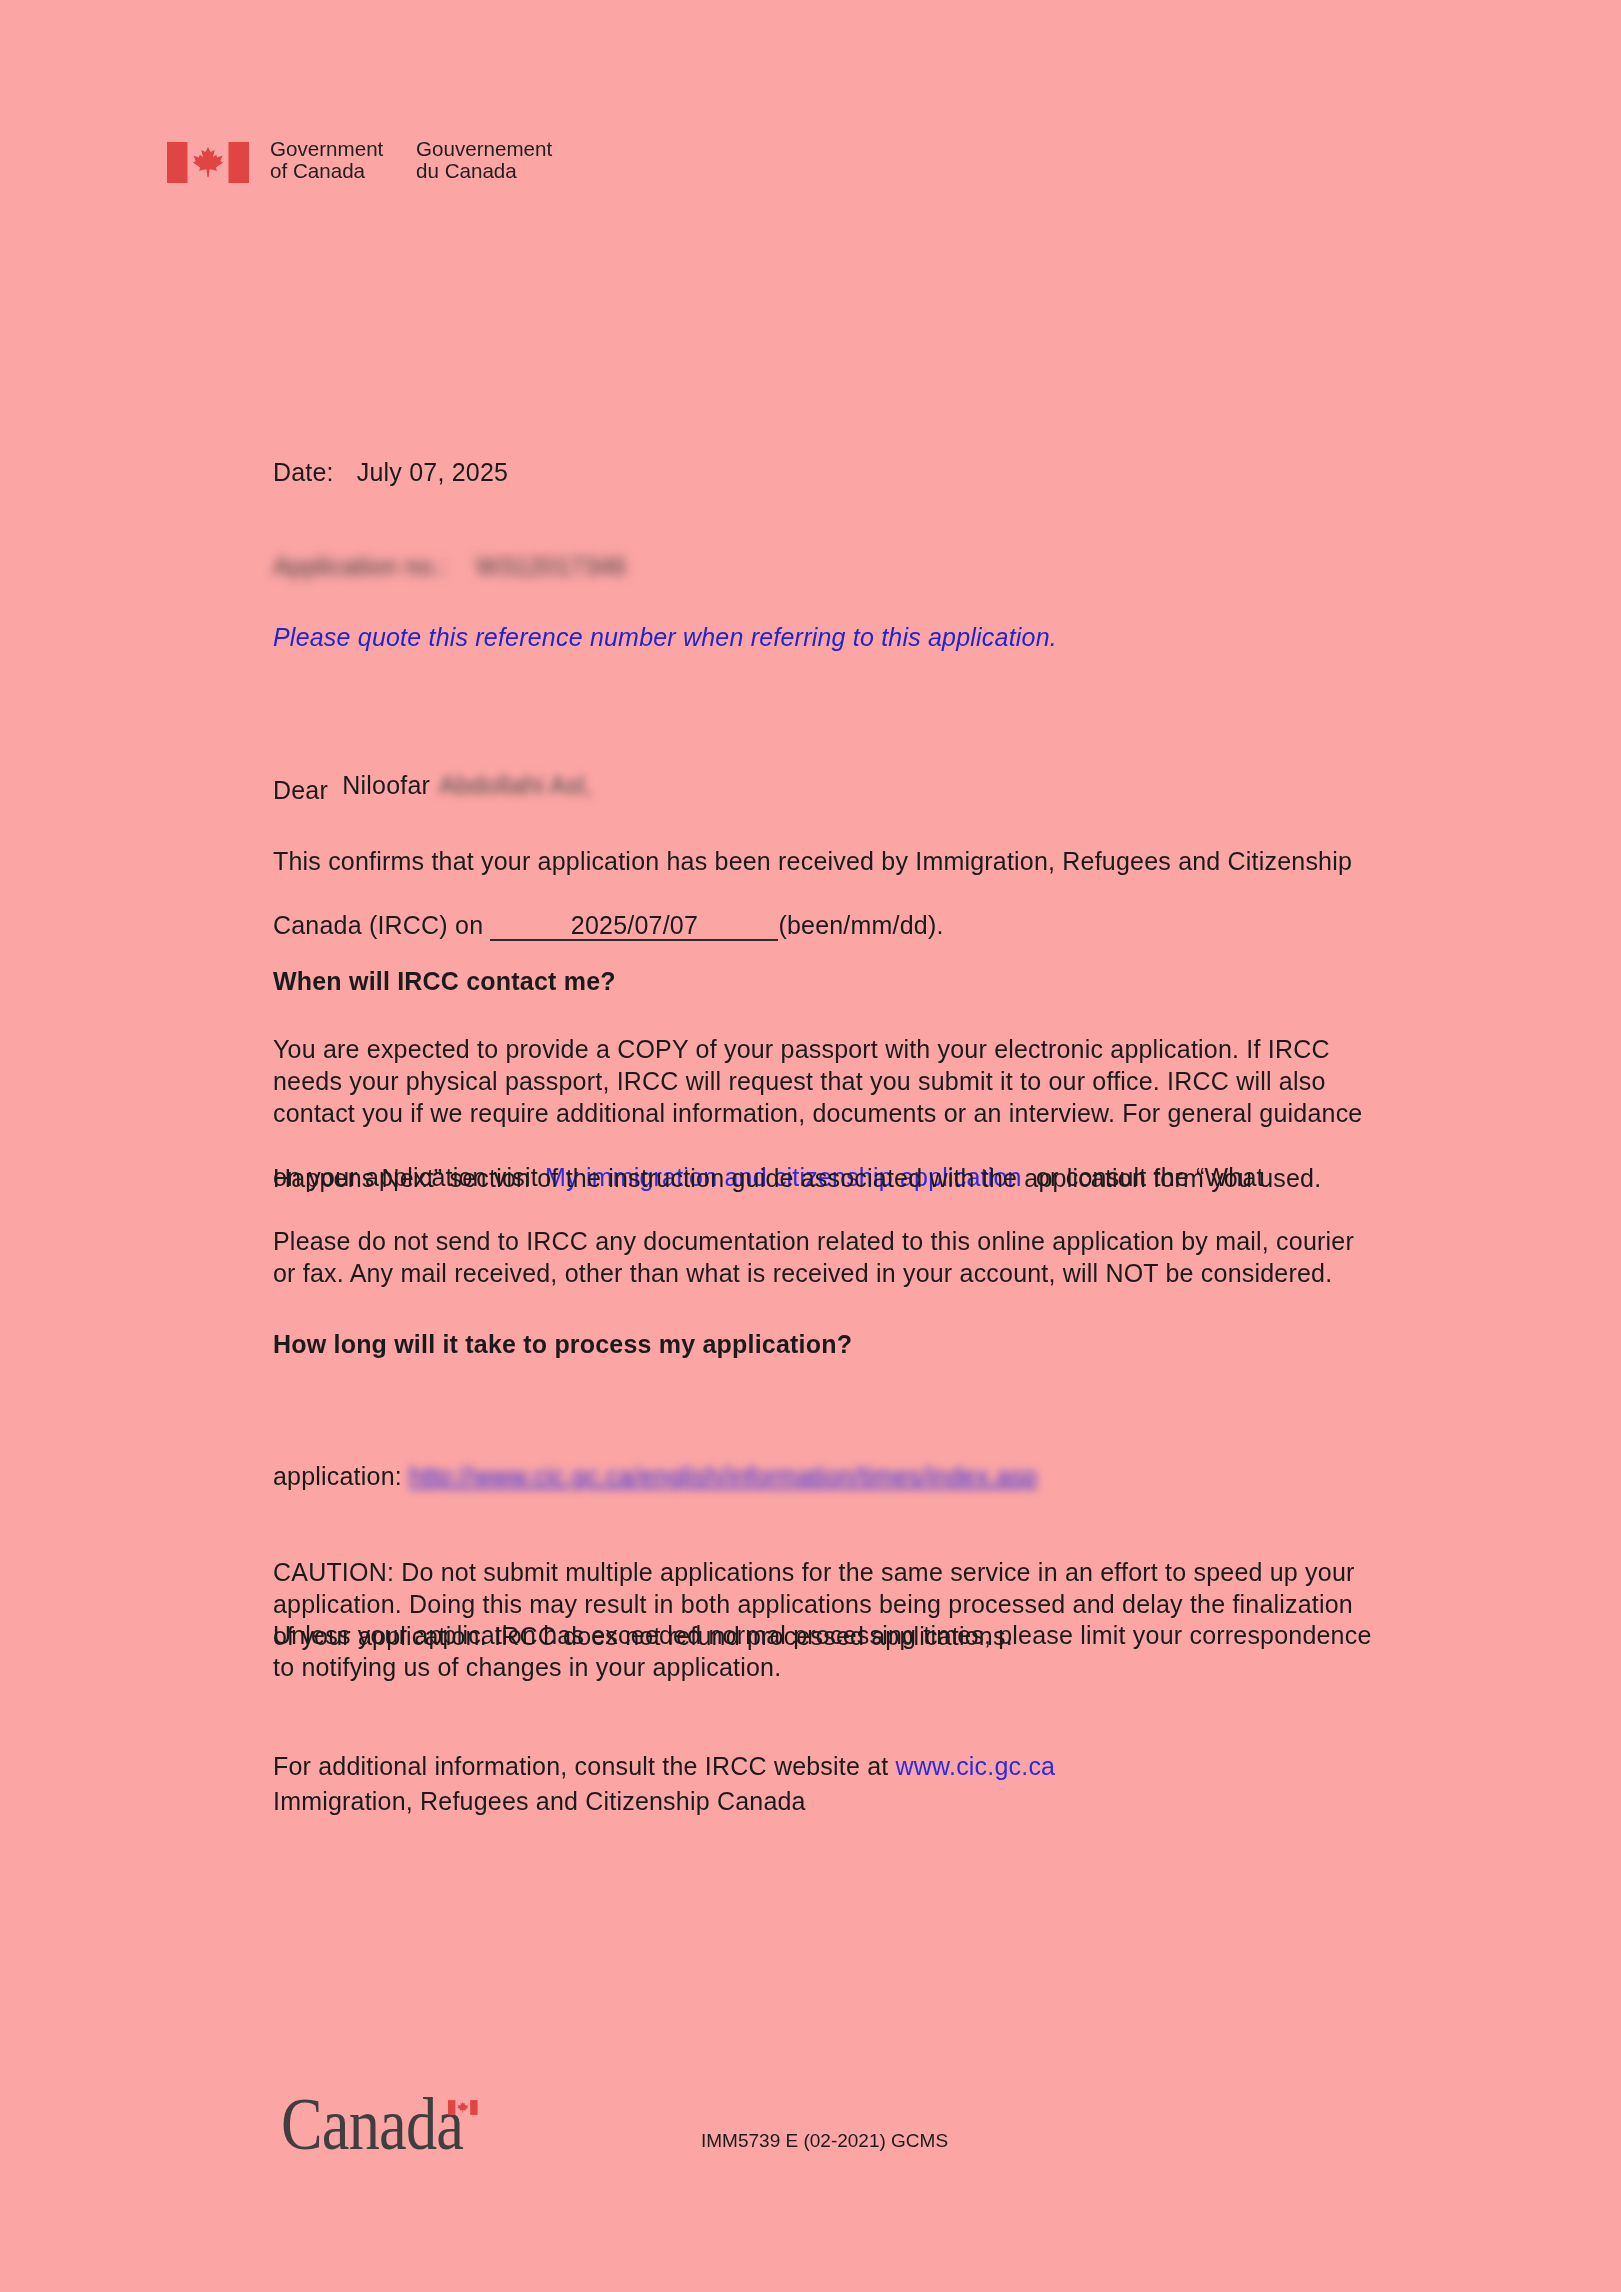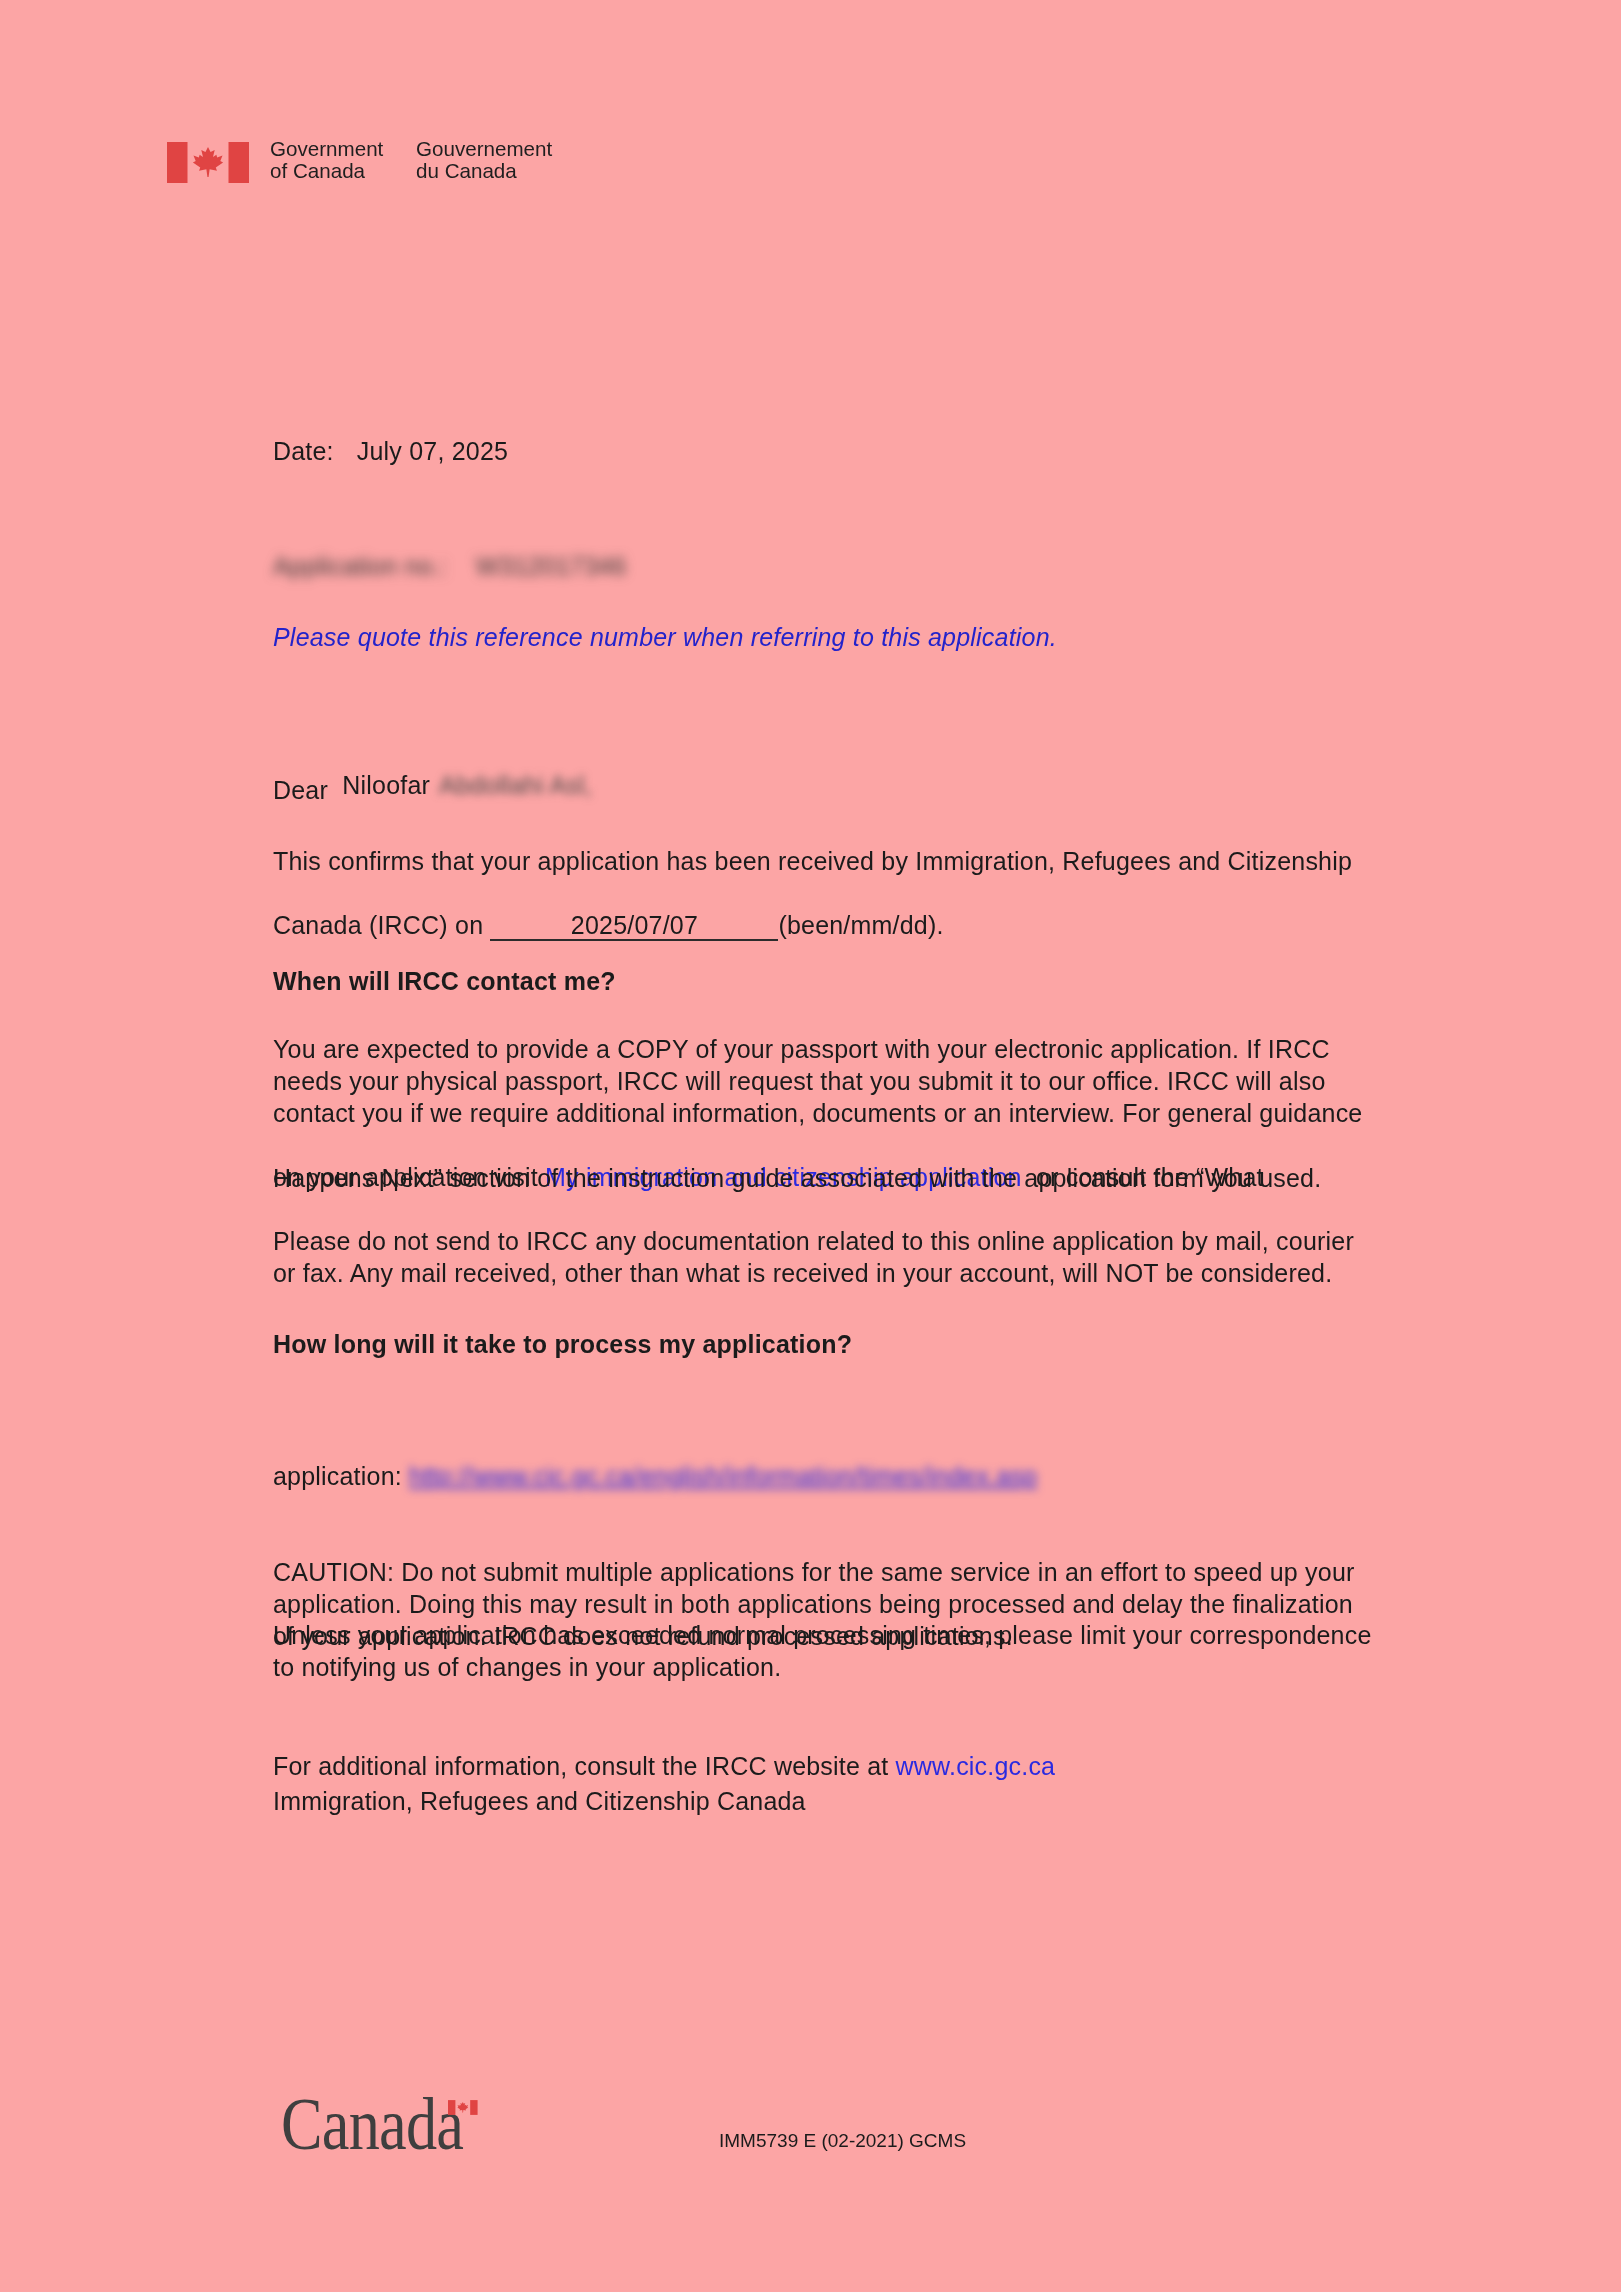--- a/index.html
+++ b/index.html
@@ -66,21 +66,21 @@
     font-size:75px;
     line-height:63px;
     color:#3f3f3f;
     transform:scaleX(0.83);
     transform-origin:left center;
     letter-spacing:-0.9px;
   }
   #wordmark svg{position:absolute;left:167px;top:8px;}
   #form-number{
     position:absolute;
-    left:719px;
+    left:701px;
     top:2130px;
     font-size:19px;
     line-height:21.5px;
     color:#1b1b1b;
   }
 </style>
 </head>
 <body>
 
 <div id="page">
@@ -102,21 +102,21 @@
   </div>
   <div class="abs fip-text" style="left:270px;top:138px;">
     <div>Government</div>
     <div>of Canada</div>
   </div>
   <div class="abs fip-text" style="left:416px;top:138px;">
     <div>Gouvernement</div>
     <div>du Canada</div>
   </div>
 
-  <div class="para" style="top:403px;">
+  <div class="para" style="top:424px;">
     <span>Date:</span><span style="display:inline-block;width:23px;"></span><span>July 07, 2025</span>
   </div>
 
   <div class="para" style="top:518px;">
     <span class="redact-dark">Application no.:    W312017346</span>
   </div>
 
   <div class="para blue-italic" style="top:621px;">Please quote this reference number when referring to this application.</div>
 
   <div class="para" style="top:742px;">

